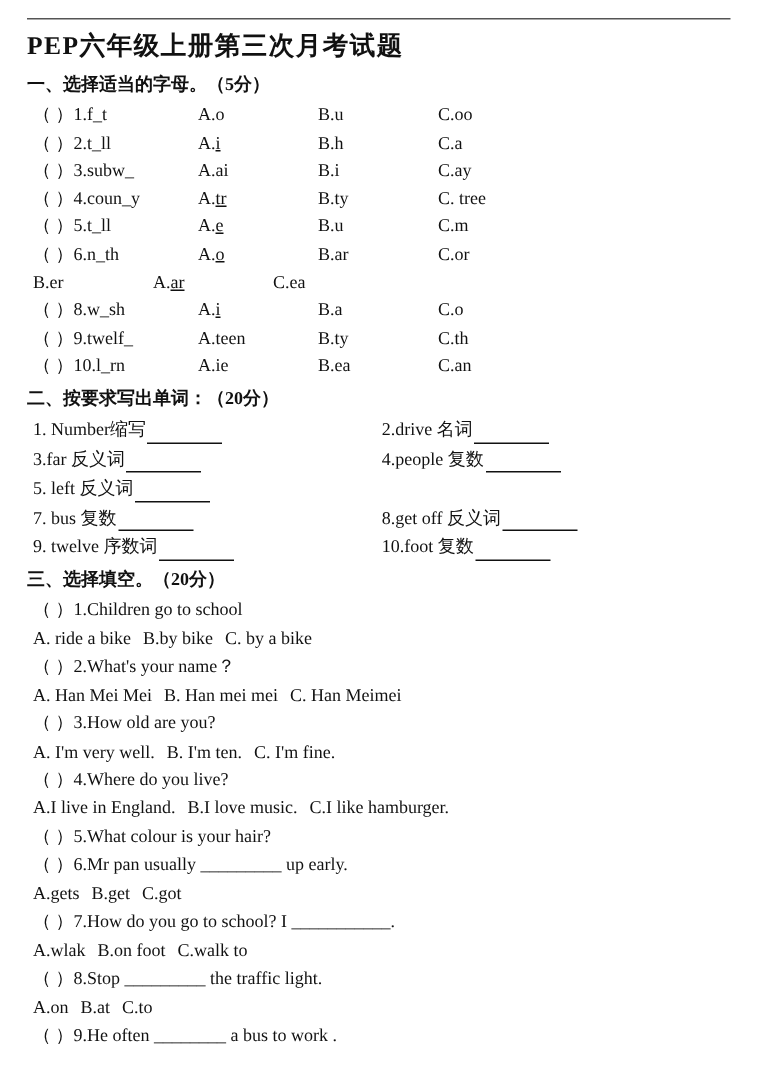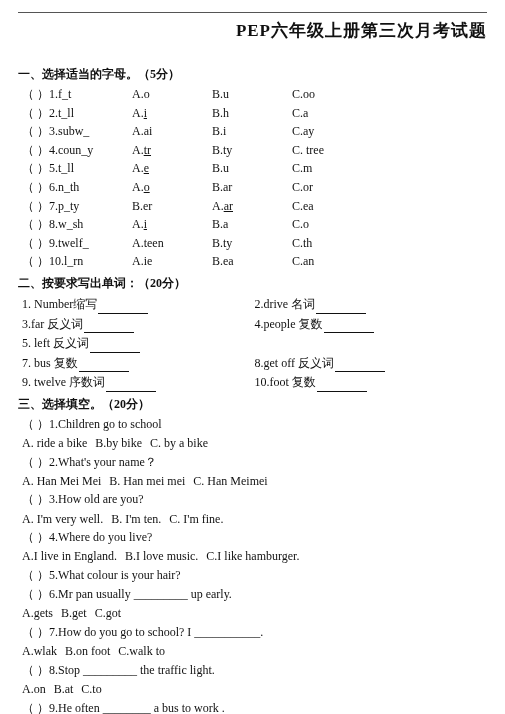--- a/index.html
+++ b/index.html
@@ -6,24 +6,24 @@
     body {
       width: 505px;
       min-height: 714px;
       background: #fff;
       font-family: "SimSun", "宋体", serif;
       font-size: 12px;
       color: #111;
       padding: 8px 18px 16px 18px;
     }
     .title {
-      text-align: right;
+      text-align: left;
       font-size: 17px;
       font-weight: bold;
-      margin-bottom: 24px;
+      margin-bottom: 6px;
       letter-spacing: 1px;
     }
     .section-header {
       font-size: 12px;
       font-weight: bold;
       margin-top: 4px;
       margin-bottom: 2px;
     }
     .section-body {
       margin-left: 4px;
@@ -110,21 +110,20 @@
       <span style="min-width:80px">B.u</span>
       <span>C.m</span>
     </div>
     <div class="row">
       <span style="min-width:110px">（ ）6.n_th</span>
       <span style="min-width:80px">A.<u>o</u></span>
       <span style="min-width:80px">B.ar</span>
       <span>C.or</span>
     </div>
     <div class="row">
-      <span style="min-width:110px">（ ）7.p_ty</span>
       <span style="min-width:80px">B.er</span>
       <span style="min-width:80px">A.<u>ar</u></span>
       <span>C.ea</span>
     </div>
     <div class="row">
       <span style="min-width:110px">（ ）8.w_sh</span>
       <span style="min-width:80px">A.<u>i</u></span>
       <span style="min-width:80px">B.a</span>
       <span>C.o</span>
     </div>

